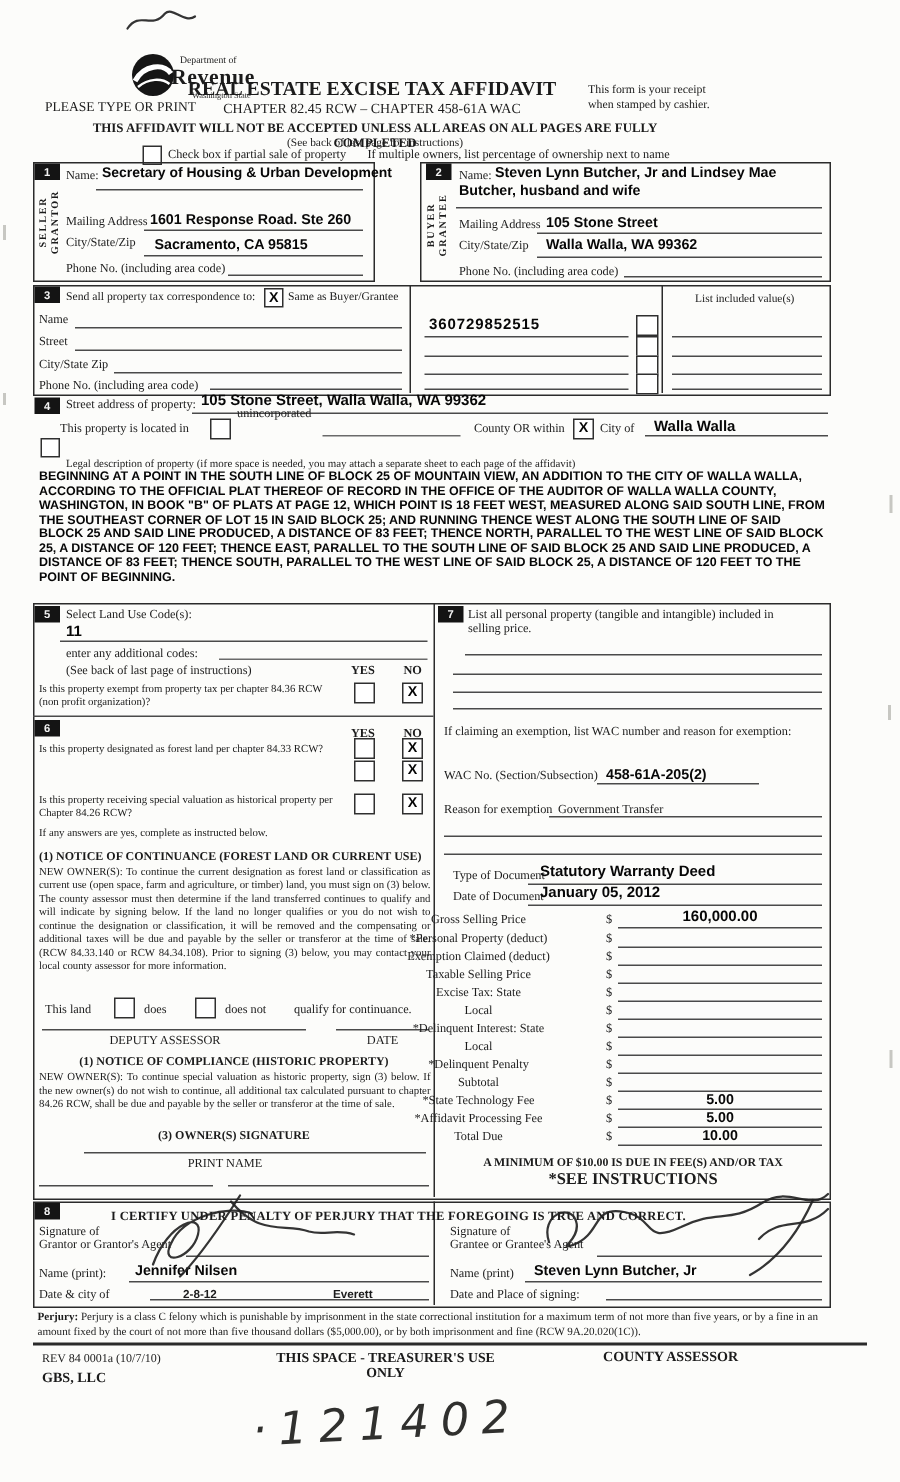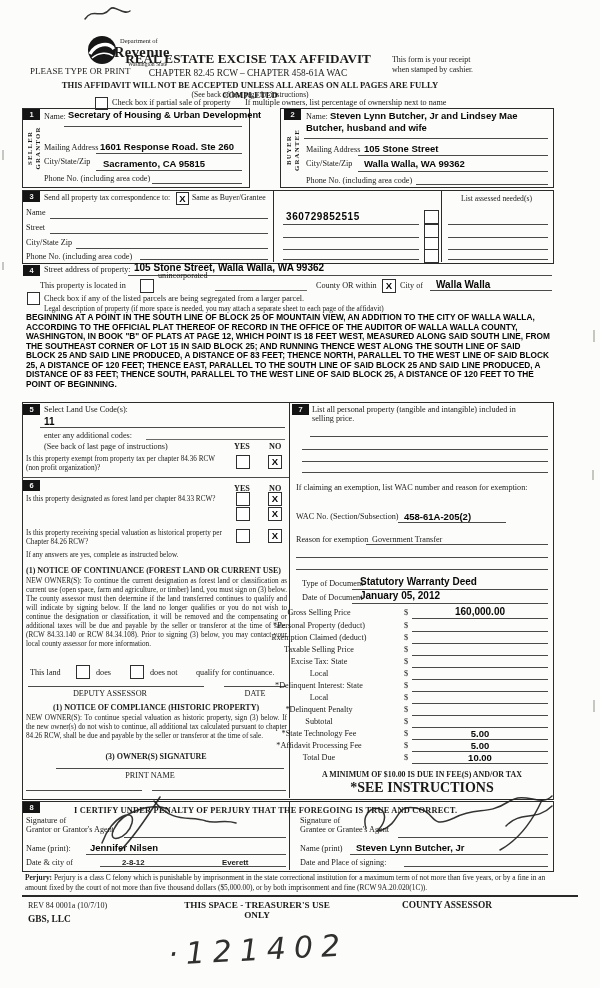--- a/index.html
+++ b/index.html
@@ -121,41 +121,40 @@
 
   <div class="v v10" style="left:286px;top:211px;letter-spacing:.6px">360729852515</div>
   <div class="ln" style="left:283px;top:224px;width:136px"></div>
   <div class="ln" style="left:283px;top:237px;width:136px"></div>
   <div class="ln" style="left:283px;top:249px;width:136px"></div>
   <div class="ln" style="left:283px;top:259px;width:136px"></div>
   <span class="cb" style="left:424px;top:210px;width:13px;height:12px"></span>
   <span class="cb" style="left:424px;top:224px;width:13px;height:12px"></span>
   <span class="cb" style="left:424px;top:237px;width:13px;height:12px"></span>
   <span class="cb" style="left:424px;top:249px;width:13px;height:12px"></span>
-  <div class="a ctr" style="left:443px;top:194px;width:107px;font-size:7.6px">List assessed needed(s)</div>
+  <div class="a ctr" style="left:443px;top:194px;width:107px;font-size:7.6px">List included value(s)</div>
   <div class="ln" style="left:448px;top:224px;width:100px"></div>
   <div class="ln" style="left:448px;top:237px;width:100px"></div>
   <div class="ln" style="left:448px;top:249px;width:100px"></div>
   <div class="ln" style="left:448px;top:259px;width:100px"></div>
 
   <div class="badge" style="left:23px;top:265px">4</div>
   <div class="a l" style="left:44px;top:265px">Street address of property:</div>
   <div class="v v10" style="left:134px;top:262px">105 Stone Street, Walla Walla, WA 99362</div>
   <div class="ln" style="left:128px;top:275px;width:424px"></div>
   <div class="a l" style="left:40px;top:281px">This property is located in</div>
   <span class="cb" style="left:140px;top:279px"></span>
   <div class="a l" style="left:158px;top:271px">unincorporated</div>
   <div class="ln ln2" style="left:215px;top:290px;width:92px"></div>
   <div class="a l" style="left:316px;top:281px">County OR within</div>
   <span class="cb" style="left:382px;top:279px">X</span>
   <div class="a l" style="left:400px;top:281px">City of</div>
   <div class="v v10" style="left:436px;top:279px">Walla Walla</div>
   <div class="ln" style="left:430px;top:290px;width:122px"></div>
   <span class="cb" style="left:27px;top:292px;width:11px;height:11px"></span>
-  <div class="a l" style="left:44px;top:294px">Check box if any of the listed parcels are being segregated from a larger parcel.</div>
   <div class="a l7" style="left:44px;top:305px">Legal description of property (if more space is needed, you may attach a separate sheet to each page of the affidavit)</div>
   <div class="a sans bold" style="left:26px;top:313px;width:526px;font-size:8.3px;line-height:9.5px;color:#060606">BEGINNING AT A POINT IN THE SOUTH LINE OF BLOCK 25 OF MOUNTAIN VIEW, AN ADDITION TO THE CITY OF WALLA WALLA, ACCORDING TO THE OFFICIAL PLAT THEREOF OF RECORD IN THE OFFICE OF THE AUDITOR OF WALLA WALLA COUNTY, WASHINGTON, IN BOOK "B" OF PLATS AT PAGE 12, WHICH POINT IS 18 FEET WEST, MEASURED ALONG SAID SOUTH LINE, FROM THE SOUTHEAST CORNER OF LOT 15 IN SAID BLOCK 25; AND RUNNING THENCE WEST ALONG THE SOUTH LINE OF SAID BLOCK 25 AND SAID LINE PRODUCED, A DISTANCE OF 83 FEET; THENCE NORTH, PARALLEL TO THE WEST LINE OF SAID BLOCK 25, A DISTANCE OF 120 FEET; THENCE EAST, PARALLEL TO THE SOUTH LINE OF SAID BLOCK 25 AND SAID LINE PRODUCED, A DISTANCE OF 83 FEET; THENCE SOUTH, PARALLEL TO THE WEST LINE OF SAID BLOCK 25, A DISTANCE OF 120 FEET TO THE POINT OF BEGINNING.</div>
 
   <div class="box" style="left:22px;top:402px;width:530px;height:396px"></div>
   <div class="ln" style="left:289px;top:402px;width:0;height:396px;border-bottom:none;border-left:1px solid #2b2b2b"></div>
   <div class="ln" style="left:22px;top:477px;width:267px"></div>
 
   <div class="badge" style="left:23px;top:404px">5</div>
   <div class="a l" style="left:44px;top:405px">Select Land Use Code(s):</div>
   <div class="v v10" style="left:44px;top:416px">11</div>
@@ -275,21 +274,21 @@
   <div class="dollar" style="top:741px">$</div>
   <div class="ln" style="left:412px;top:751px;width:136px"></div>
   <div class="feeVal" style="top:740px">5.00</div>
 
   <div class="feeLbl" style="left:238px;top:753px">Total Due</div>
   <div class="dollar" style="top:753px">$</div>
   <div class="ln" style="left:412px;top:763px;width:136px"></div>
   <div class="feeVal" style="top:752px">10.00</div>
 
   <div class="a bold ctr" style="left:296px;top:770px;width:252px;font-size:7.9px">A MINIMUM OF $10.00 IS DUE IN FEE(S) AND/OR TAX</div>
-  <div class="a bold ctr" style="left:296px;top:780px;width:252px;font-size:14px">*SEE INSTRUCTIONS</div>
+  <div class="a bold ctr" style="left:296px;top:780px;width:252px;font-size:11px">*SEE INSTRUCTIONS</div>
 
   <div class="box" style="left:22px;top:801px;width:530px;height:69px"></div>
   <div class="ln" style="left:289px;top:801px;width:0;height:69px;border-bottom:none;border-left:1px solid #2b2b2b"></div>
   <div class="badge" style="left:23px;top:802px">8</div>
   <div class="a bold" style="left:74px;top:806px;font-size:8.4px;letter-spacing:.2px">I CERTIFY UNDER PENALTY OF PERJURY THAT THE FOREGOING IS TRUE AND CORRECT.</div>
 
   <div class="a l" style="left:26px;top:816px">Signature of</div>
   <div class="a l" style="left:26px;top:825px">Grantor or Grantor's Agent</div>
   <div class="ln" style="left:124px;top:837px;width:162px"></div>
   <div class="a l" style="left:26px;top:844px">Name (print):</div>

